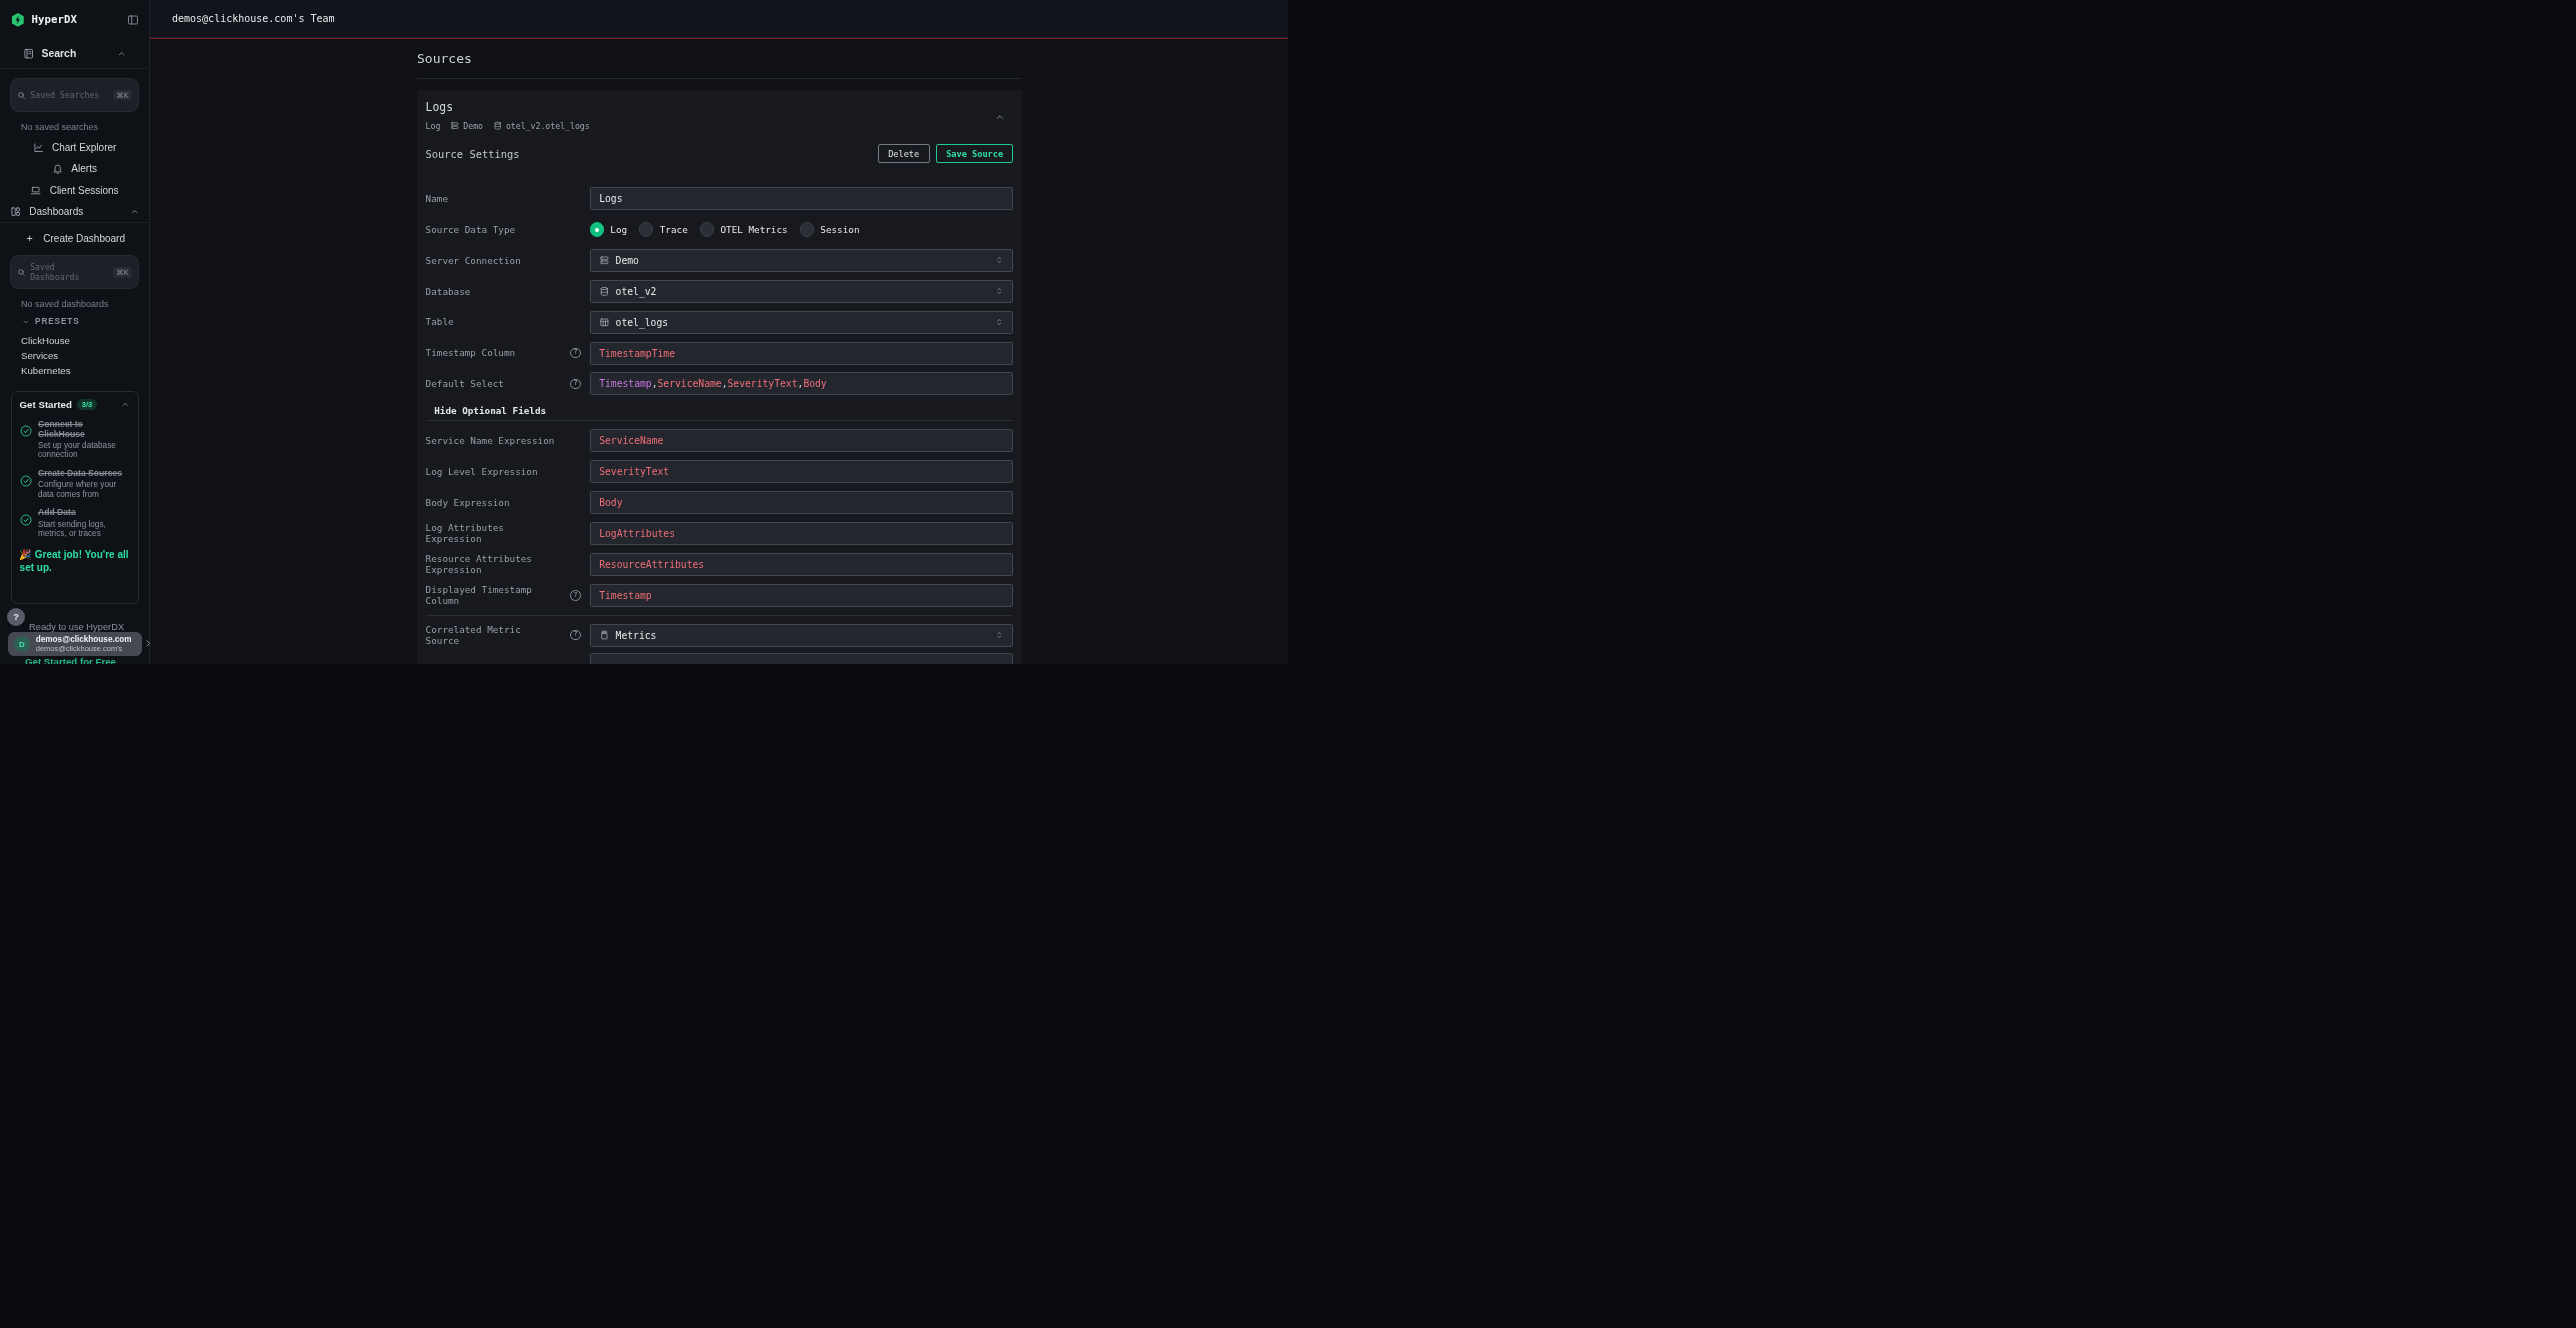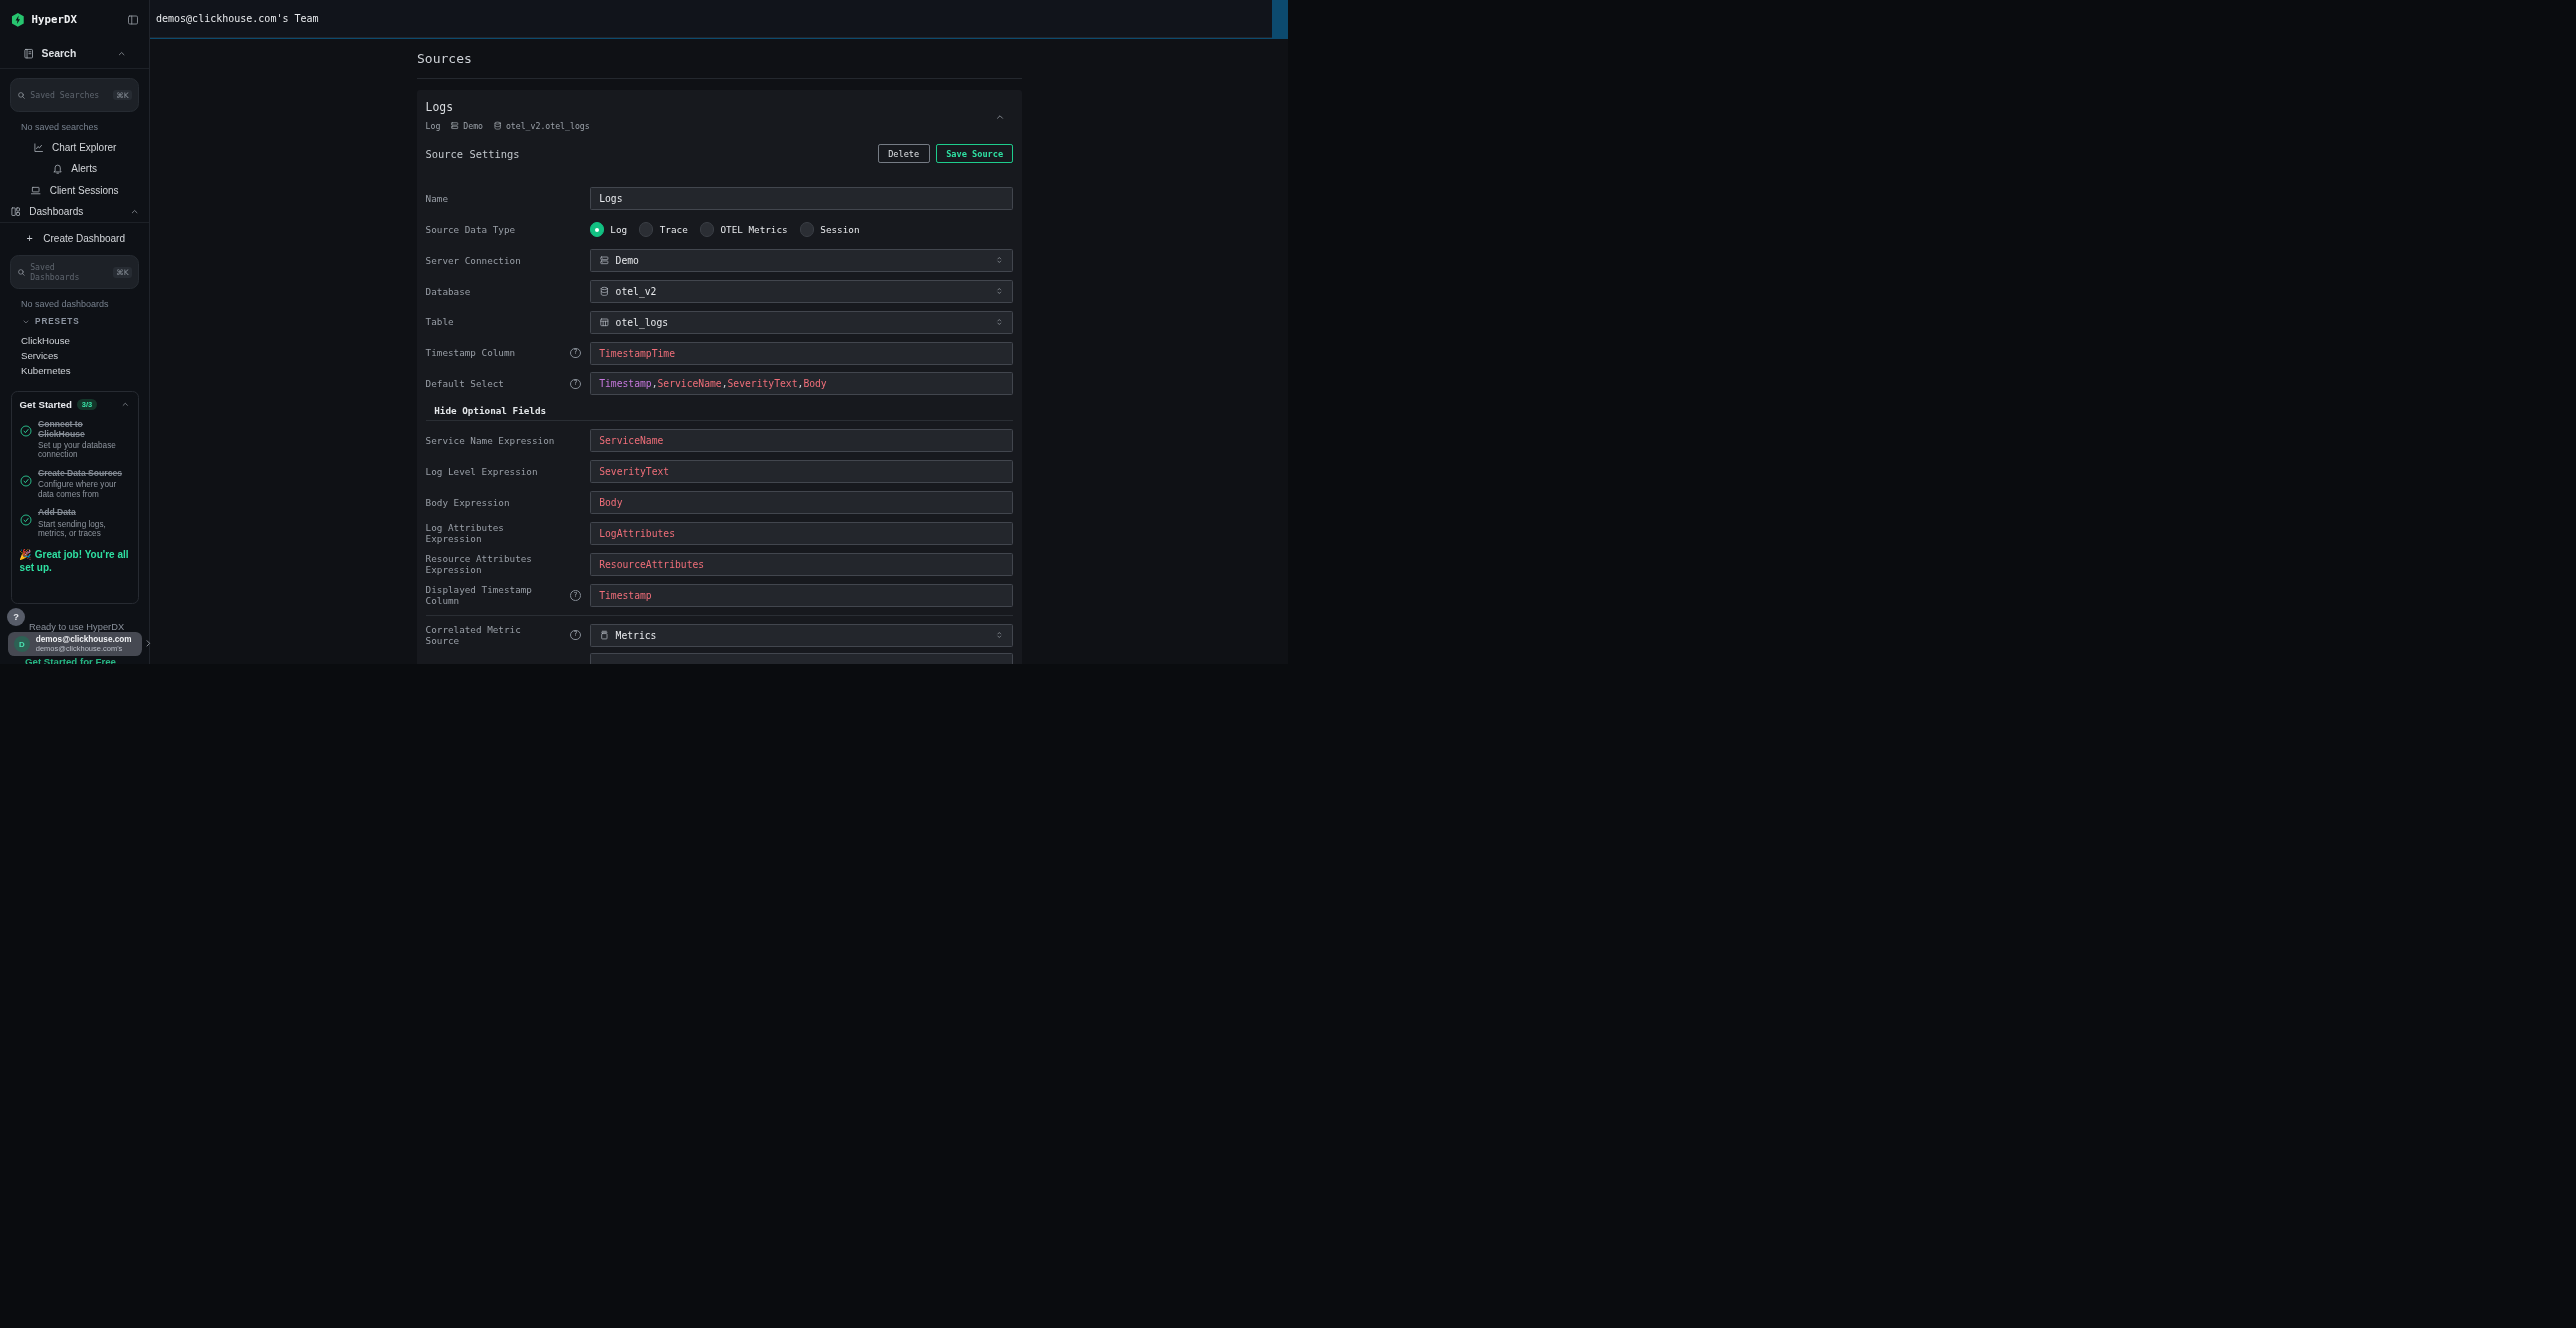--- a/index.html
+++ b/index.html
@@ -1,18 +1,18 @@
 <!DOCTYPE html>
 <html style="font-size:11.4px"><head>
 <meta charset="utf-8">
 <style>
   * { margin:0; padding:0; box-sizing:border-box; }
   html,body { background:#0a0c0f; }
   .screen { position:relative; width:1288px; height:664px; overflow:hidden;
-            background:#0c4a6e; font-family:"Liberation Sans", sans-serif; }
+            background:#7f1d1d; font-family:"Liberation Sans", sans-serif; }
   svg { display:block; }
   .ic { stroke:#b4bac2; stroke-width:1.6; fill:none; stroke-linecap:round; stroke-linejoin:round; }
 
   
   .sidebar { position:absolute; left:0; top:0; width:150px; height:664px;
              background:#0e1116; border-right:0.7px solid #20242b; z-index:5; }
   .side-head { height:39px; display:flex; align-items:center; padding:0 10px; }
   .brand { display:flex; align-items:center; gap:5.7px; }
   .brand-name { color:#f2f4f6; font-weight:700; font-size:10.7px; letter-spacing:0.1px;
                 font-family:"DejaVu Sans Mono", monospace; }
@@ -67,21 +67,21 @@
   .user-chip { position:absolute; left:7.9px; top:632px; width:134px; height:24px; border-radius:6.4px;
                background:rgba(148,153,166,0.42); display:flex; align-items:center; gap:5.7px;
                padding:0 5.7px; z-index:7; cursor:pointer; }
   .avatar { width:16.5px; height:16.5px; border-radius:50%; background:#2d6154; color:#4ae4b2;
             display:flex; align-items:center; justify-content:center; font-size:7.9px; font-weight:700; }
   .user-name { color:#f0f2f4; font-size:8.2px; font-weight:700; line-height:1.2; }
   .user-sub { color:#b9bec7; font-size:7.5px; line-height:1.2; }
   .user-chevron { position:absolute; left:143px; top:638px; z-index:7; cursor:pointer; }
 
   
-  .topbar { position:absolute; left:134px; top:0; width:1138px; height:38px; background:#11141b;
+  .topbar { position:absolute; left:150px; top:0; width:1138px; height:38px; background:#11141b;
             border-bottom:0.7px solid #21252c; display:flex; align-items:center; padding:10px 22px; }
   .topbar-title { color:#e8eaed; font-size:10px; font-family:"DejaVu Sans Mono", monospace; }
 
   
   .main { position:absolute; left:150px; top:39px; width:1138px; height:625px; background:#0f1115;
           font-family:"DejaVu Sans Mono", monospace; }
   .page-title { position:absolute; left:267px; top:12px; color:#ced2d7; font-size:13px; }
   .sources-divider { position:absolute; left:267px; top:39px; width:605px; border-top:0.7px solid #24282e; }
 
   .card { position:absolute; left:267px; top:51px; width:605px; height:644px;

